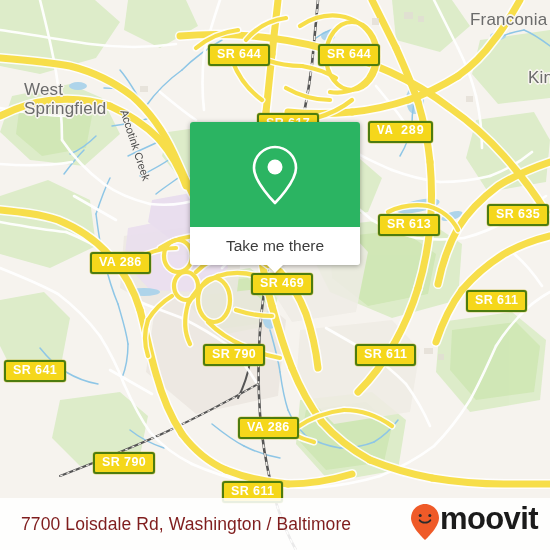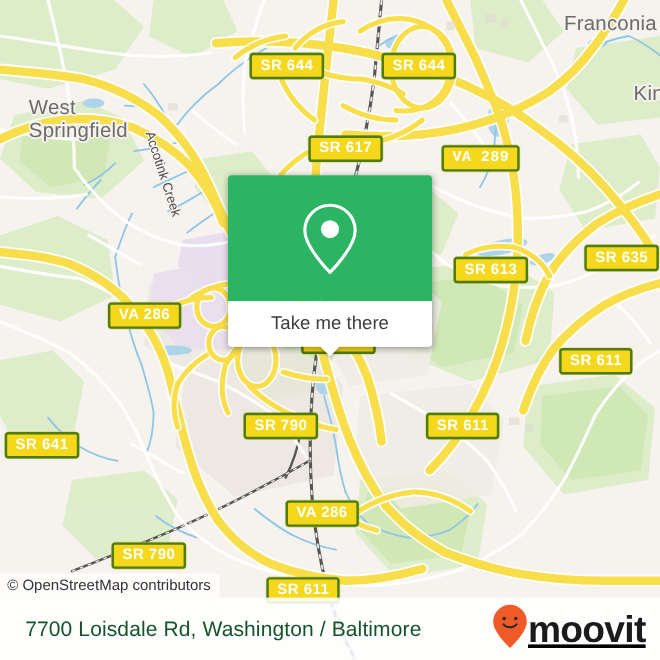--- a/index.html
+++ b/index.html
@@ -68,21 +68,20 @@
   
   #popup-card {
     position: absolute;
     left: 190px;
     top: 122px;
     width: 170px;
     border-radius: 3px;
     box-shadow: 0 1px 5px rgba(0,0,0,.35);
     overflow: visible;
     z-index: 40;
-    margin-top: 24px;
   }
   #popup-hero {
     height: 105px;
     background: #2bb462;
     border-radius: 3px 3px 0 0;
     display: flex;
     align-items: center;
     justify-content: center;
   }
   #popup-hero svg { display:block; }
@@ -127,32 +126,31 @@
     position: absolute;
     left: 0; right: 0; bottom: 0;
     height: 52px;
     background: rgba(255,255,255,.88);
     display: flex;
     align-items: center;
     z-index: 35;
   }
   #footer-address {
     margin-left: 21px;
-    color: #14532d;
+    color: #7f1d1d;
     font-size: 17.5px;
     letter-spacing: .1px;
     white-space: nowrap;
   }
   #brand {
     margin-left: auto;
     margin-right: 12px;
     display: flex;
-    align-items: center;
+    align-items: flex-start;
     gap: 0px;
-    text-decoration: underline;
   }
   #brand-wordmark {
     color: #1b1b1b;
     font-size: 31px;
     font-weight: 700;
     letter-spacing: -.6px;
     line-height: 31px;
   }
 </style>
 </head>
@@ -521,21 +519,20 @@
         <svg width="54" height="64" viewBox="0 0 54 64" fill="none" xmlns="http://www.w3.org/2000/svg">
           <path d="M27 4 C15.4 4 6 13.4 6 25 C6 39 27 60 27 60 C27 60 48 39 48 25 C48 13.4 38.6 4 27 4 Z" stroke="#ffffff" stroke-width="2.6" fill="none" stroke-linejoin="round"></path>
           <circle cx="27" cy="24" r="7.5" fill="#ffffff"></circle>
         </svg>
       </span>
     </div>
     <div id="popup-action">Take me there</div>
     <div id="popup-tail"></div>
   </div>
 
-  <div id="attribution">© OpenStreetMap contributors</div>
 
   <div id="footer">
     <div id="footer-address">7700 Loisdale Rd, Washington / Baltimore</div>
     <div id="brand">
       <span>
         <svg width="30" height="38" viewBox="0 0 30 38" xmlns="http://www.w3.org/2000/svg">
           <path d="M15 1 C7.3 1 1 7.3 1 15 C1 24.5 15 37 15 37 C15 37 29 24.5 29 15 C29 7.3 22.7 1 15 1 Z" fill="#ef5a28"></path>
           <circle cx="10.2" cy="12.4" r="1.5" fill="#2b2b2b"></circle>
           <circle cx="19.8" cy="12.4" r="1.5" fill="#2b2b2b"></circle>
           <path d="M9.6 17.2 C11.6 20.4 18.4 20.4 20.4 17.2" stroke="#2b2b2b" stroke-width="1.7" fill="none" stroke-linecap="round"></path>

